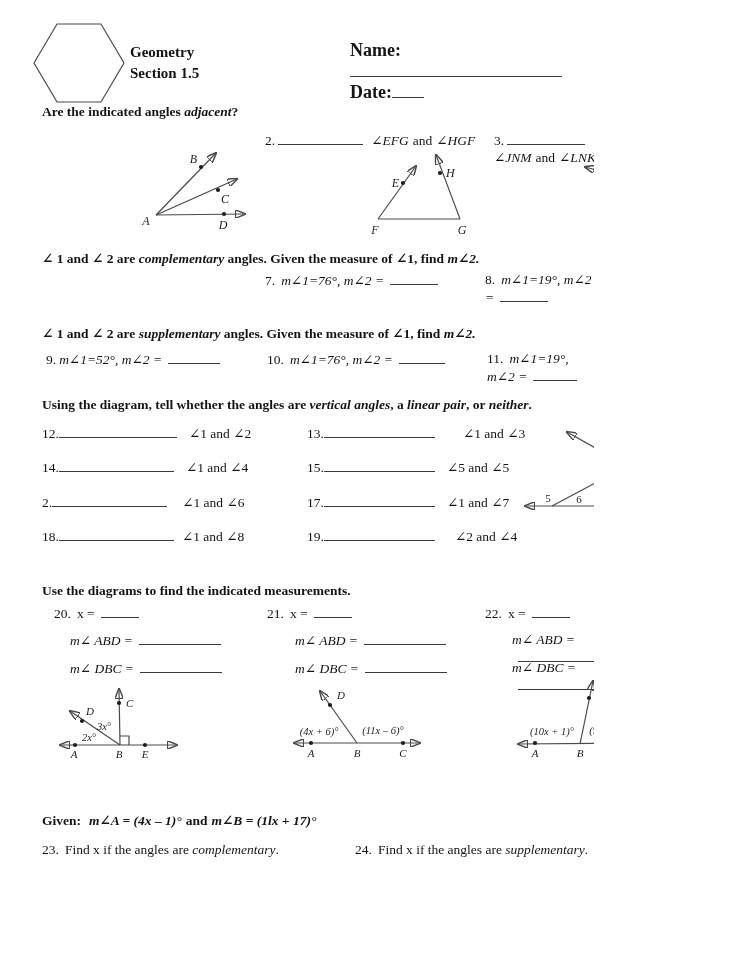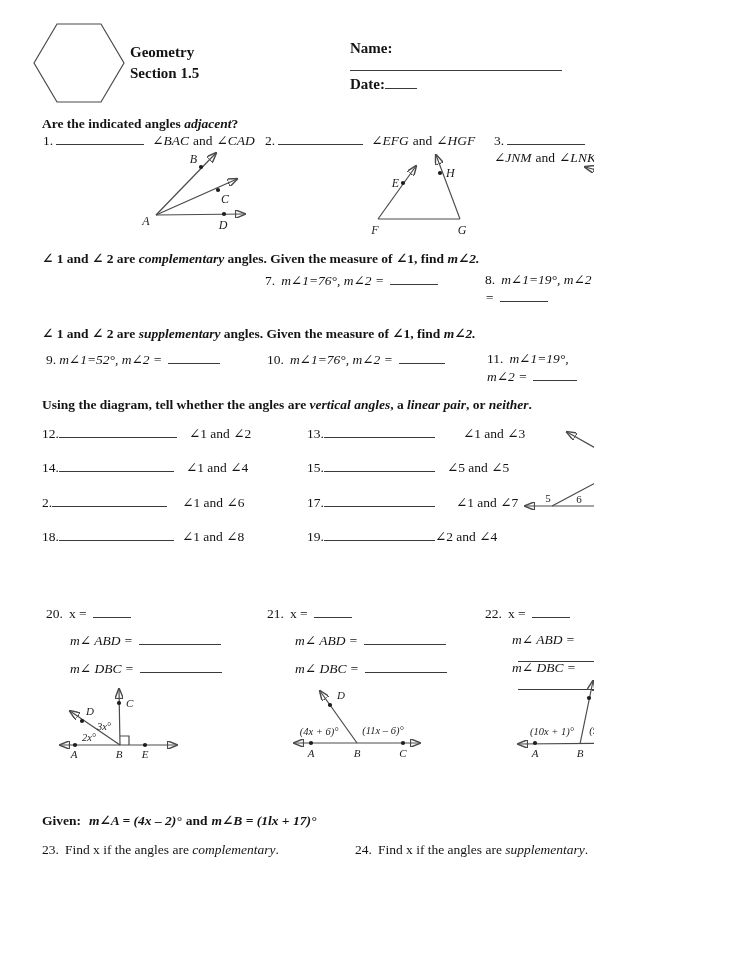--- a/index.html
+++ b/index.html
@@ -2,21 +2,21 @@
 <html><head>
 <meta charset="utf-8">
 <style>
   html,body{margin:0;padding:0;background:#fff;}
   .page{position:relative;width:594px;height:970px;background:#fff;overflow:hidden;
         font-family:"Liberation Serif","DejaVu Serif","DejaVu Sans",serif;color:#141414;}
   .abs{position:absolute;}
   .b{font-weight:bold;}
   .i{font-style:italic;}
   .fs13{font-size:13.5px;}
-  .fs14{font-size:15px;}
+  .fs14{font-size:18px;}
   .blank{display:inline-block;height:13px;border-bottom:1.3px solid #3a3a3a;vertical-align:baseline;}
   .num{margin-right:6px;}
   .numtight{margin-right:3px;}
   .gap-l{margin-left:6px;}
   .gap-r{margin-right:8px;}
   .conj{margin:0 4px;}
   svg line, svg path, svg polygon.open{stroke:#4a4a4a;stroke-width:1.2;fill:none;}
   svg circle{fill:#1d1d1d;stroke:none;}
   svg text{fill:#1d1d1d;font-family:"Liberation Serif","DejaVu Serif","DejaVu Sans",serif;}
   .ptlbl{font-size:12px;font-style:italic;}
@@ -43,27 +43,24 @@
 
   <div class="abs b" style="left:130px;top:42px;font-size:15px;line-height:21px">
     <div>Geometry</div>
     <div>Section 1.5</div>
   </div>
 
   <div class="abs fs14" style="left:350px;top:40px">
     <span class="b">Name:</span><span class="blank" style="width:212px"></span><span class="b">Date:</span><span class="blank" style="width:32px"></span>
   </div>
 
-  <div class="abs b fs13" style="left:42px;top:116px">
+  <div class="abs b fs13" style="left:42px;top:104px">
     <span>Are the indicated angles </span><span class="i">adjacent</span><span>?</span>
   </div>
 
-  <div class="abs fs13" style="left:43px;top:131px">
-    <span class="numtight">1.</span><span class="blank gap-r" style="width:88px"></span><span class="i">∠BAC</span><span class="conj">and</span><span class="i">∠CAD</span>
-  </div>
   <div class="abs fs13" style="left:265px;top:131px">
     <span class="numtight">2.</span><span class="blank gap-r" style="width:85px"></span><span class="i">∠EFG</span><span class="conj">and</span><span class="i">∠HGF</span>
   </div>
   <div class="abs fs13" style="left:494px;top:131px">
     <span class="numtight">3.</span><span class="blank gap-r" style="width:78px"></span><span class="i">∠JNM</span><span class="conj">and</span><span class="i">∠LNK</span>
   </div>
 
   <svg class="abs" style="left:115px;top:145px" width="140" height="92" viewBox="0 0 140 92">
     <line x1="41" y1="70" x2="101" y2="8" marker-end="url(#arw)"></line>
     <line x1="41" y1="70" x2="122" y2="34" marker-end="url(#arw)"></line>
@@ -139,45 +136,46 @@
   <div class="abs fs13" style="left:42px;top:458px">
     <span>14.</span><span class="blank" style="width:115px"></span><span style="margin-left:12px">∠1 and ∠4</span>
   </div>
   <div class="abs fs13" style="left:307px;top:458px">
     <span>15.</span><span class="blank" style="width:111px"></span><span style="margin-left:12px">∠5 and ∠5</span>
   </div>
   <div class="abs fs13" style="left:42px;top:493px">
     <span>2.</span><span class="blank" style="width:115px"></span><span style="margin-left:15px">∠1 and ∠6</span>
   </div>
   <div class="abs fs13" style="left:307px;top:493px">
-    <span>17.</span><span class="blank" style="width:111px"></span><span style="margin-left:21px">∠1 and ∠7</span>
+    <span>17.</span><span class="blank" style="width:111px"></span><span style="margin-left:12px">∠1 and ∠7</span>
   </div>
   <div class="abs fs13" style="left:42px;top:527px">
     <span>18.</span><span class="blank" style="width:115px"></span><span style="margin-left:8px">∠1 and ∠8</span>
   </div>
   <div class="abs fs13" style="left:307px;top:527px">
-    <span>19.</span><span class="blank" style="width:111px"></span><span style="margin-left:0">∠2 and ∠4</span>
+    <span>19.</span><span class="blank" style="width:111px"></span><span style="margin-left:20px">∠2 and ∠4</span>
   </div>
 
   <svg class="abs" style="left:523px;top:424px" width="226" height="96" viewBox="0 0 226 96">
     <line x1="2" y1="82" x2="222" y2="82" marker-start="url(#arw)" marker-end="url(#arw)"></line>
     <line x1="29" y1="82" x2="160" y2="12" marker-end="url(#arw)"></line>
     <line x1="175" y1="82" x2="44" y2="8" marker-end="url(#arw)"></line>
     <text class="anglenum" x="103" y="36" text-anchor="middle">1</text>
     <text class="anglenum" x="86" y="46" text-anchor="middle">4</text>
     <text class="anglenum" x="121" y="48" text-anchor="middle">2</text>
     <text class="anglenum" x="103" y="58" text-anchor="middle">3</text>
     <text class="anglenum" x="25" y="78" text-anchor="middle">5</text>
     <text class="anglenum" x="56" y="79" text-anchor="middle">6</text>
     <text class="anglenum" x="148" y="79" text-anchor="middle">7</text>
     <text class="anglenum" x="181" y="77" text-anchor="middle">8</text>
   </svg>
 
-
-  <div class="abs fs13" style="left:46px;top:604px">
+  <div class="abs b fs13" style="left:42px;top:583px">Use the diagrams to find the indicated measurements.</div>
+
+  <div class="abs fs13" style="left:54px;top:604px">
     <span class="num">20.</span><span>x =</span><span class="blank gap-l" style="width:38px"></span>
   </div>
   <div class="abs fs13" style="left:267px;top:604px">
     <span class="num">21.</span><span>x =</span><span class="blank gap-l" style="width:38px"></span>
   </div>
   <div class="abs fs13" style="left:485px;top:604px">
     <span class="num">22.</span><span>x =</span><span class="blank gap-l" style="width:38px"></span>
   </div>
 
   <div class="abs fs13" style="left:70px;top:631px">
@@ -240,21 +238,21 @@
       <circle cx="84" cy="20" r="2.1"></circle>
     <text class="ptlbl-s" x="30" y="79" text-anchor="middle">A</text>
     <text class="ptlbl-s" x="75" y="79" text-anchor="middle">B</text>
     <text class="ptlbl-s" x="120" y="78" text-anchor="middle">C</text>
     <text class="ptlbl-s" x="92" y="24" text-anchor="start">D</text>
     <text class="anglbl" x="47" y="57" text-anchor="middle">(10x + 1)°</text>
     <text class="anglbl" x="105" y="56" text-anchor="middle">(9x – 11)°</text>
   </svg>
 
   <div class="abs b fs13" style="left:42px;top:812px">
-    <span class="gap-r">Given:</span><span class="i">m∠A = (4x – 2)°</span><span class="conj">and</span><span class="i">m∠B = (1lx + 17)°</span>
+    <span class="gap-r">Given:</span><span class="i">m∠A = (4x – 1)°</span><span class="conj">and</span><span class="i">m∠B = (1lx + 17)°</span>
   </div>
 
   <div class="abs fs13" style="left:42px;top:842px">
     <span class="num">23.</span><span>Find x if the angles are </span><span class="i">complementary</span><span>.</span>
   </div>
   <div class="abs fs13" style="left:355px;top:842px">
     <span class="num">24.</span><span>Find x if the angles are </span><span class="i">supplementary</span><span>.</span>
   </div>
 
 </div>

